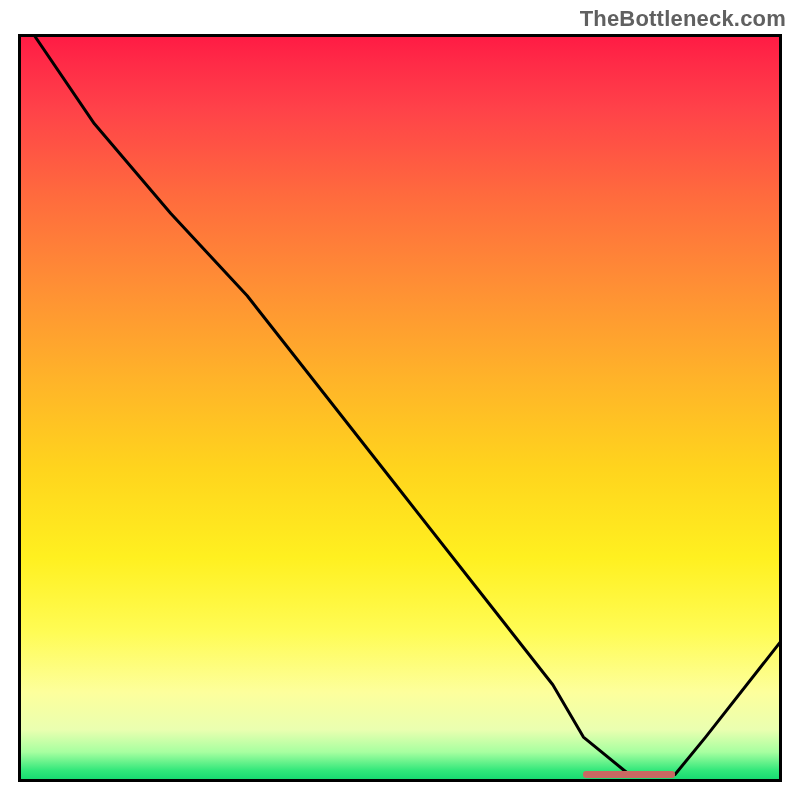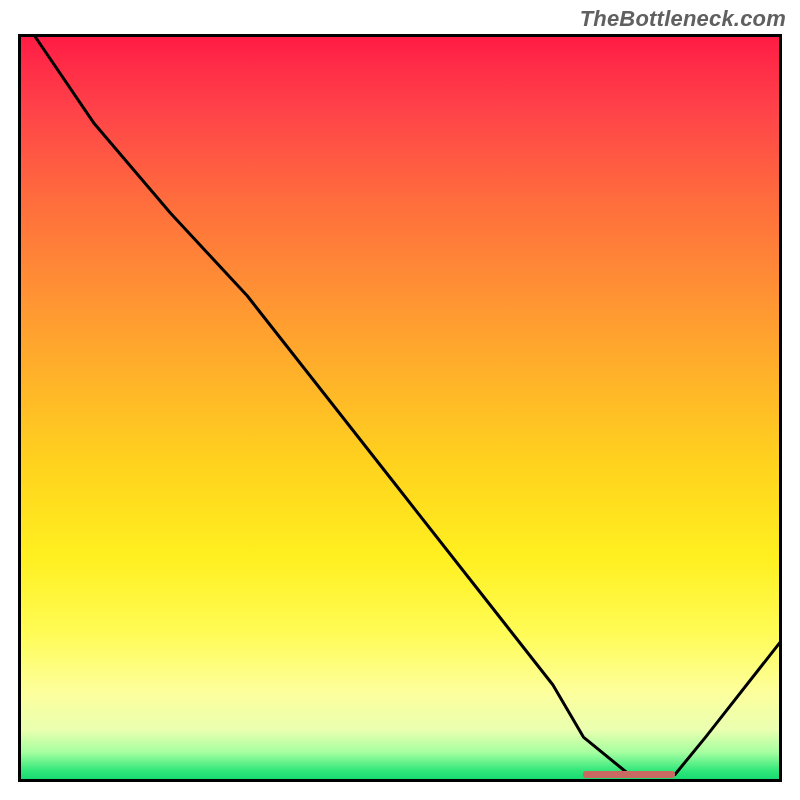--- a/index.html
+++ b/index.html
@@ -8,21 +8,20 @@
     width: 800px;
     height: 800px;
     background: #ffffff;
     font-family: Arial, Helvetica, sans-serif;
     overflow: hidden;
   }
   .container {
     position: relative;
     width: 800px;
     height: 598px;
-    font-style: italic;
   }
   .watermark {
     position: absolute;
     top: 6px;
     right: 14px;
     font-size: 22px;
     font-weight: 600;
     color: #606060;
     letter-spacing: 0.2px;
   }

